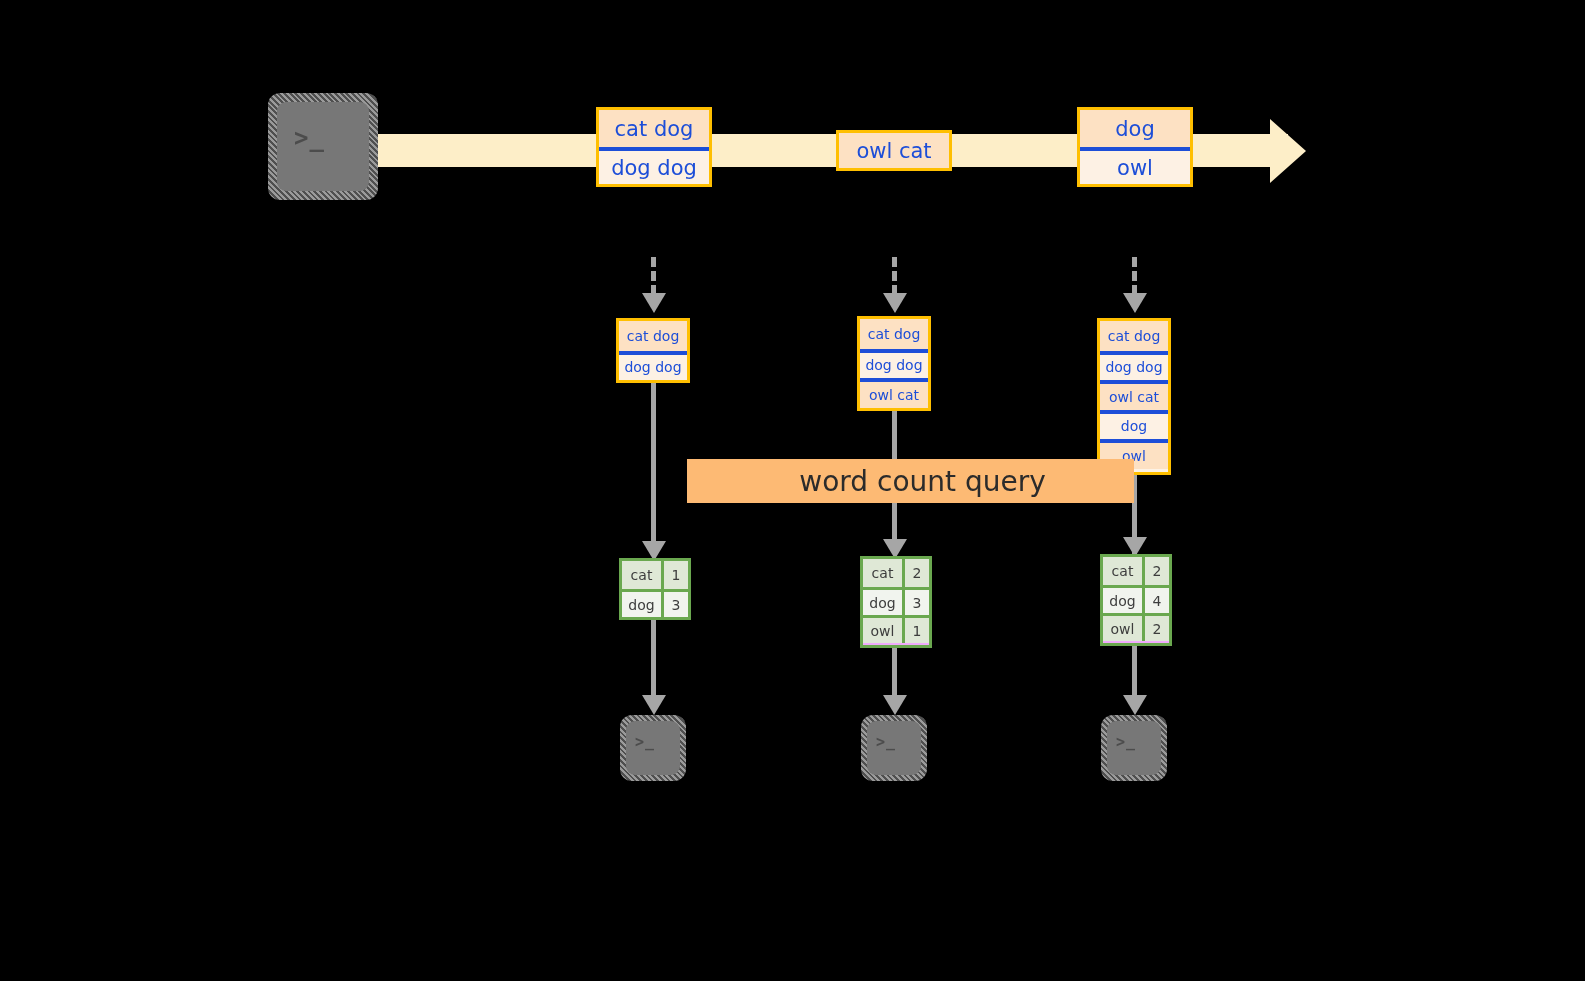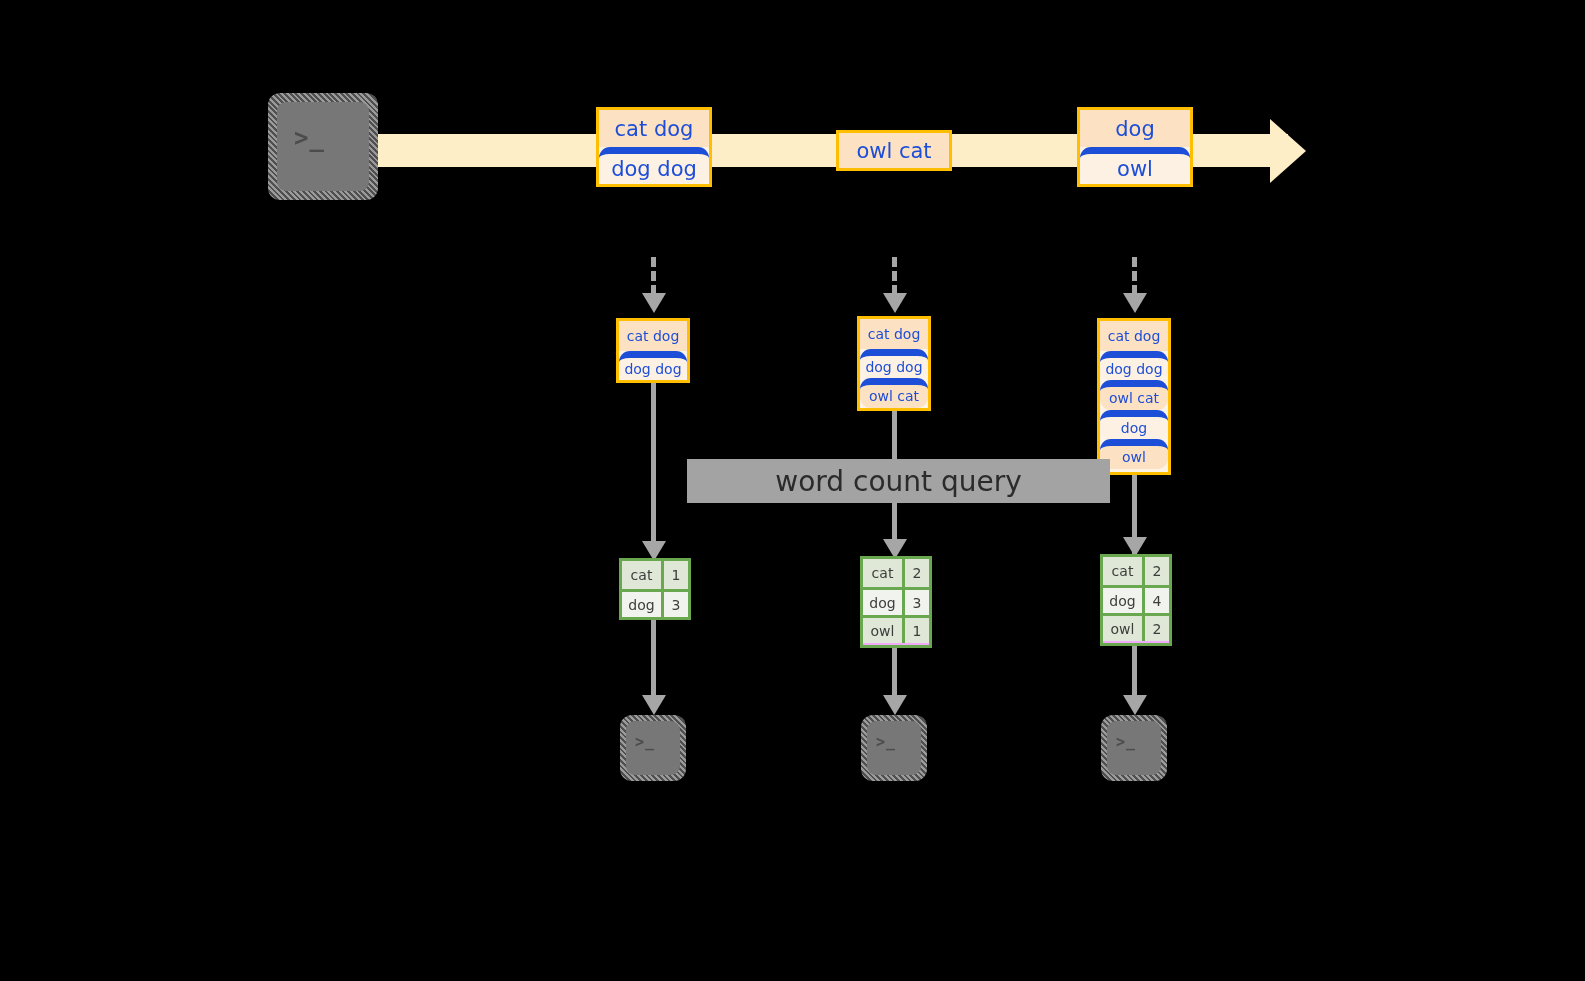--- a/index.html
+++ b/index.html
@@ -23,43 +23,43 @@
       font-family:"DejaVu Sans Mono","Liberation Mono",monospace;
       letter-spacing:1px;line-height:1;opacity:.95;}
 
   
   .obox{position:absolute;box-sizing:border-box;border:3px solid #ffbf00;
         background:#fdf3e6;}
   .orow{box-sizing:border-box;display:flex;align-items:center;
         justify-content:center;color:#1d4ed8;white-space:nowrap;}
   .orow.dk{background:#fde1c3;}
   .orow.lt{background:#fdf1e4;}
-  .orow + .orow{border-top:7px solid #1d4ed8;border-radius:11px;}
+  .orow + .orow{border-top:4px solid #1d4ed8;}
 
   
   .gbox{position:absolute;box-sizing:border-box;border:3px solid #6aa84f;
         background:#f0abfc;}
   .grow{box-sizing:border-box;display:flex;}
   .grow + .grow{border-top:3px solid #6aa84f;}
   .gcell{box-sizing:border-box;display:flex;align-items:center;
          justify-content:center;color:#3d3d3d;white-space:nowrap;}
   .gcell.k{border-right:3px solid #6aa84f;}
   .grow.dk .gcell{background:#dfe8d6;}
   .grow.lt .gcell{background:#f1f4ee;}
 
   
   .aline{position:absolute;background:#a6a6a6;width:5px;}
   .ahead{position:absolute;width:0;height:0;
       border-left:12px solid transparent;border-right:12px solid transparent;
       border-top:20px solid #a6a6a6;}
   .dline{position:absolute;width:0;border-left:5px dashed #a6a6a6;}
 
   
-  .qlabel{position:absolute;background:#a3a3a3;display:flex;align-items:center;
-          justify-content:center;color:#2b2b2b;white-space:nowrap;}
+  .qlabel{position:absolute;background:#fdba74;display:flex;align-items:center;
+          justify-content:center;color:#2b2b2b;white-space:nowrap;padding-left:24px;}
 </style>
 </head>
 <body>
 
 <div id="stage">
 
   <div class="stream-band" style="left:371px;top:134px;width:917px;height:33px;"></div>
   <div class="stream-head" style="left:1270px;top:118.5px;"></div>
 
   <div class="term" style="left:268px;top:93px;width:110px;height:107px;">

